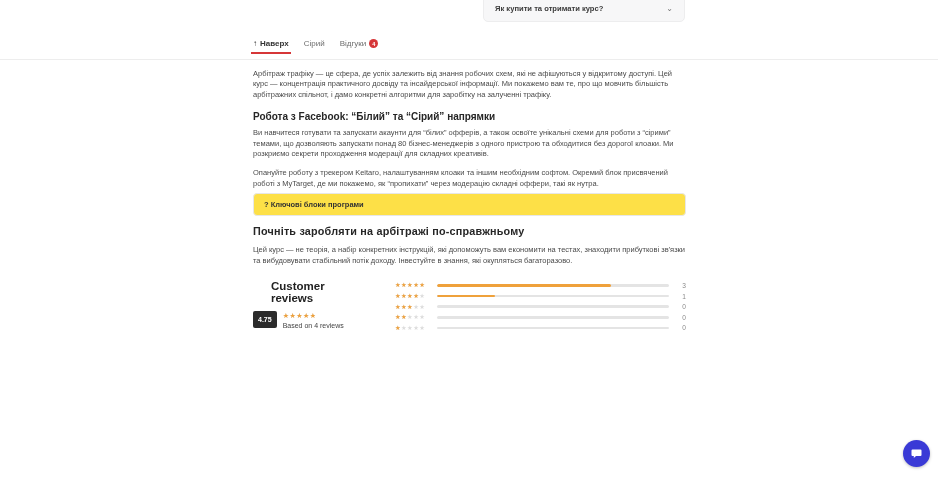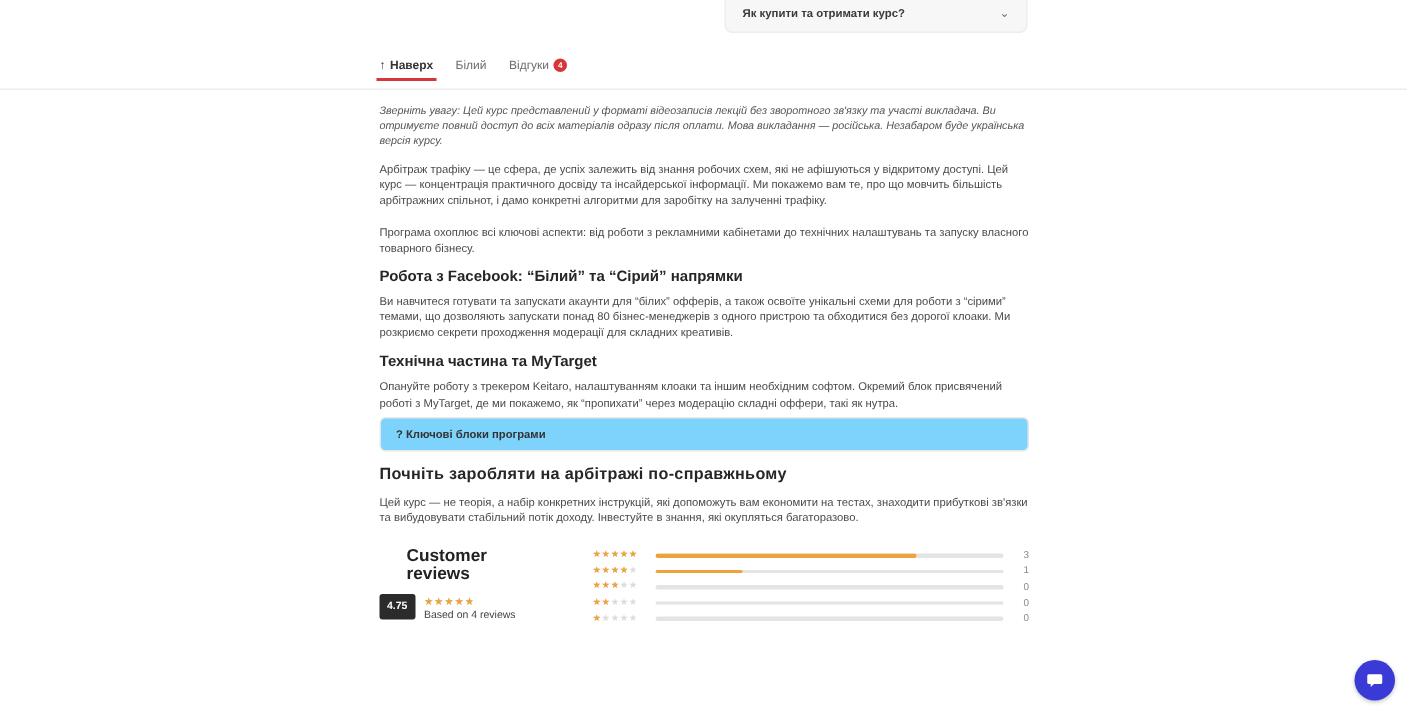--- a/index.html
+++ b/index.html
@@ -32,21 +32,21 @@
     display:flex;align-items:center;justify-content:center;font-size:5.5px;font-weight:bold;
   }
   .tabbar-divider{position:absolute;left:0;right:0;top:59px;height:1px;background:#ededed;}
   
   .content{position:absolute;left:253px;top:69px;width:433px;}
   .notice{font-style:italic;font-size:7.2px;line-height:10px;color:#555;margin:0 0 9px;}
   .h-lg{font-size:10.8px;font-weight:bold;color:#262626;margin:0 0 8px;letter-spacing:.2px;}
   .h-md{font-size:10px;font-weight:bold;color:#262626;margin:0 0 6px;}
   .body-p{font-size:7.5px;line-height:10.4px;color:#4a4a4a;margin:0 0 11px;}
   .accordion-box{
-    border:1px solid #e7e7e7;border-radius:4px;background:#7dd3fc;
+    border:1px solid #e7e7e7;border-radius:4px;background:#fde047;
     padding:6px 10px;font-size:7.5px;font-weight:bold;color:#333;margin:1px 0 9px;cursor:pointer;
   }
   
   .reviews-title{font-size:12.3px;font-weight:bold;color:#222;margin:5px 0 10px;}
   .summary{display:flex;gap:16px;}
   .summary-left{width:126px;flex:none;}
   .summary-left .cr-title{font-size:11.5px;font-weight:bold;color:#222;margin:0 18px 7px;}
   .avg-row{display:flex;gap:6px;align-items:flex-start;}
   .avg-badge{background:#2b2b2b;color:#fff;font-size:7px;font-weight:bold;padding:5px 5px;border-radius:2px;}
   .avg-col{display:flex;flex-direction:column;gap:2px;padding-top:1px;}
@@ -77,41 +77,38 @@
     <span class="q">Як купити та отримати курс?</span>
     <span class="chev">⌄</span>
   </div>
 
   <div class="tabs">
     <div class="tab active">
       <span>↑</span>
       <span>Наверх</span>
     </div>
     <div class="tab">
-      <span>Білий</span>
+      <span>Сірий</span>
     </div>
     <div class="tab">
       <span>Відгуки</span>
       <span class="count-badge">4</span>
     </div>
   </div>
   <div class="tabbar-divider"></div>
 
   <div class="content">
 
-    <p class="notice">Зверніть увагу: Цей курс представлений у форматі відеозаписів лекцій без зворотного зв'язку та участі викладача. Ви отримуєте повний доступ до всіх матеріалів одразу після оплати. Мова викладання — російська. Незабаром буде українська версія курсу.</p>
 
     <p class="body-p">Арбітраж трафіку — це сфера, де успіх залежить від знання робочих схем, які не афішуються у відкритому доступі. Цей курс — концентрація практичного досвіду та інсайдерської інформації. Ми покажемо вам те, про що мовчить більшість арбітражних спільнот, і дамо конкретні алгоритми для заробітку на залученні трафіку.</p>
 
-    <p class="body-p" style="margin-bottom:8px;">Програма охоплює всі ключові аспекти: від роботи з рекламними кабінетами до технічних налаштувань та запуску власного товарного бізнесу.</p>
 
     <h3 class="h-md">Робота з Facebook: “Білий” та “Сірий” напрямки</h3>
     <p class="body-p" style="margin-bottom:9px;">Ви навчитеся готувати та запускати акаунти для “білих” офферів, а також освоїте унікальні схеми для роботи з “сірими” темами, що дозволяють запускати понад 80 бізнес-менеджерів з одного пристрою та обходитися без дорогої клоаки. Ми розкриємо секрети проходження модерації для складних креативів.</p>
 
-    <h3 class="h-md">Технічна частина та MyTarget</h3>
     <p class="body-p" style="margin-bottom:4px;">Опануйте роботу з трекером Keitaro, налаштуванням клоаки та іншим необхідним софтом. Окремий блок присвячений роботі з MyTarget, де ми покажемо, як “пропихати” через модерацію складні оффери, такі як нутра.</p>
 
     <div class="accordion-box">
       <span>? Ключові блоки програми</span>
     </div>
 
     <h2 class="h-lg">Почніть заробляти на арбітражі по-справжньому</h2>
     <p class="body-p" style="margin-bottom:14px;">Цей курс — не теорія, а набір конкретних інструкцій, які допоможуть вам економити на тестах, знаходити прибуткові зв'язки та вибудовувати стабільний потік доходу. Інвестуйте в знання, які окупляться багаторазово.</p>
 
 

